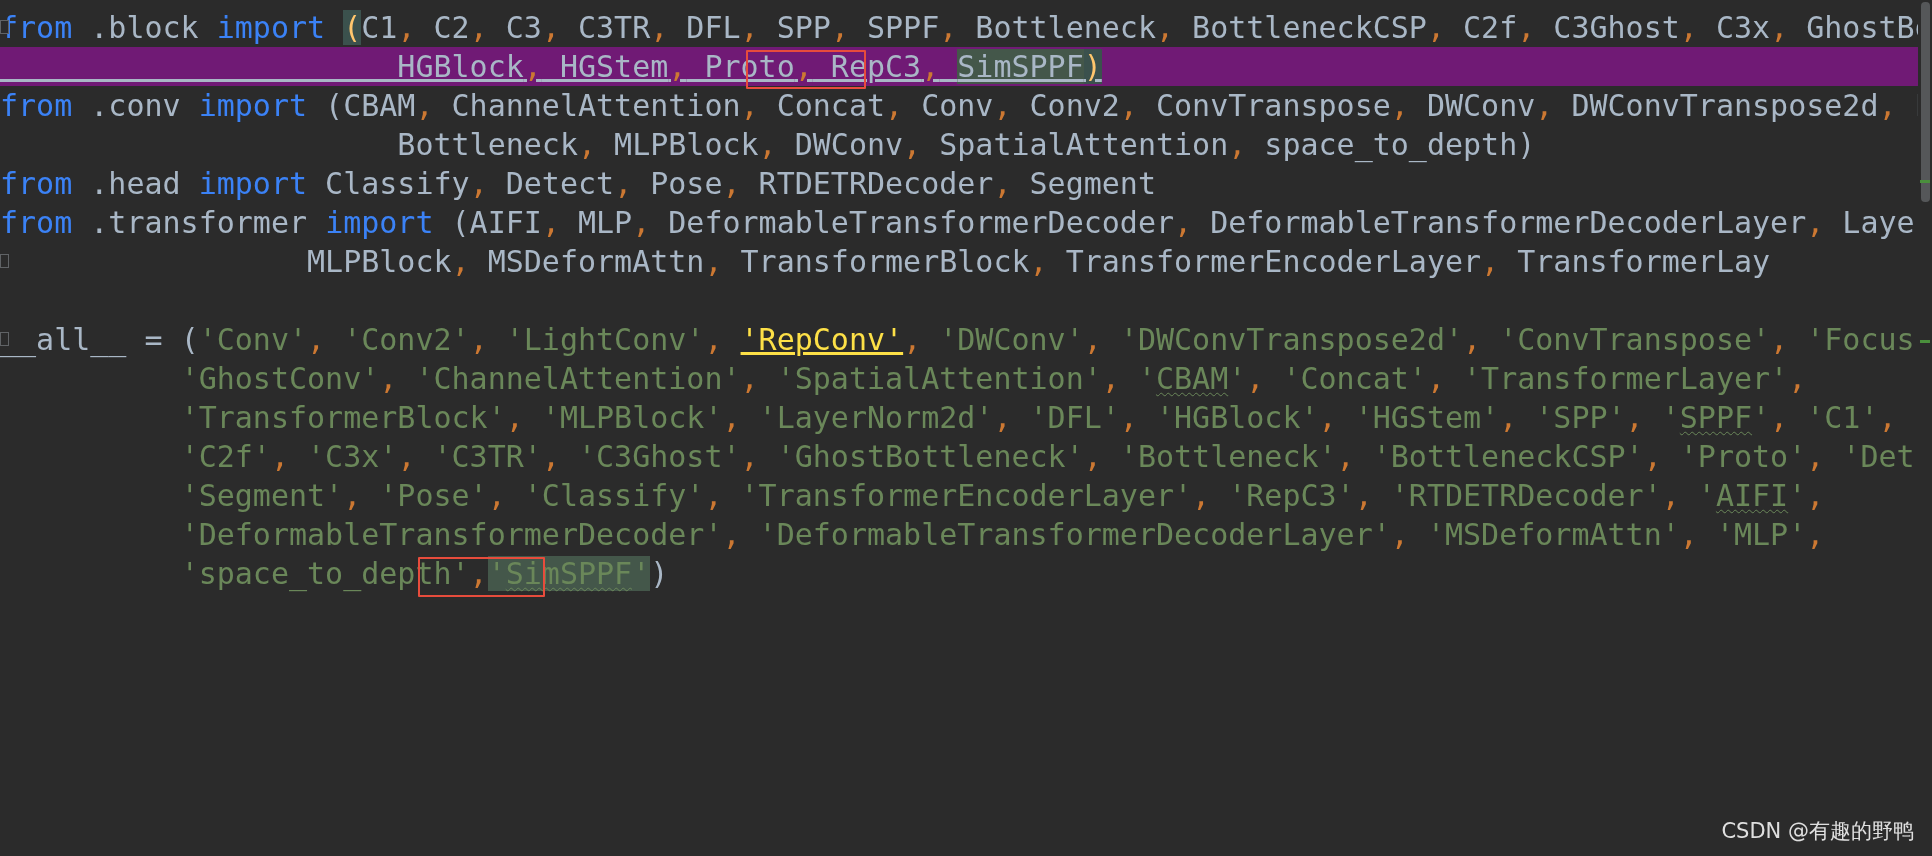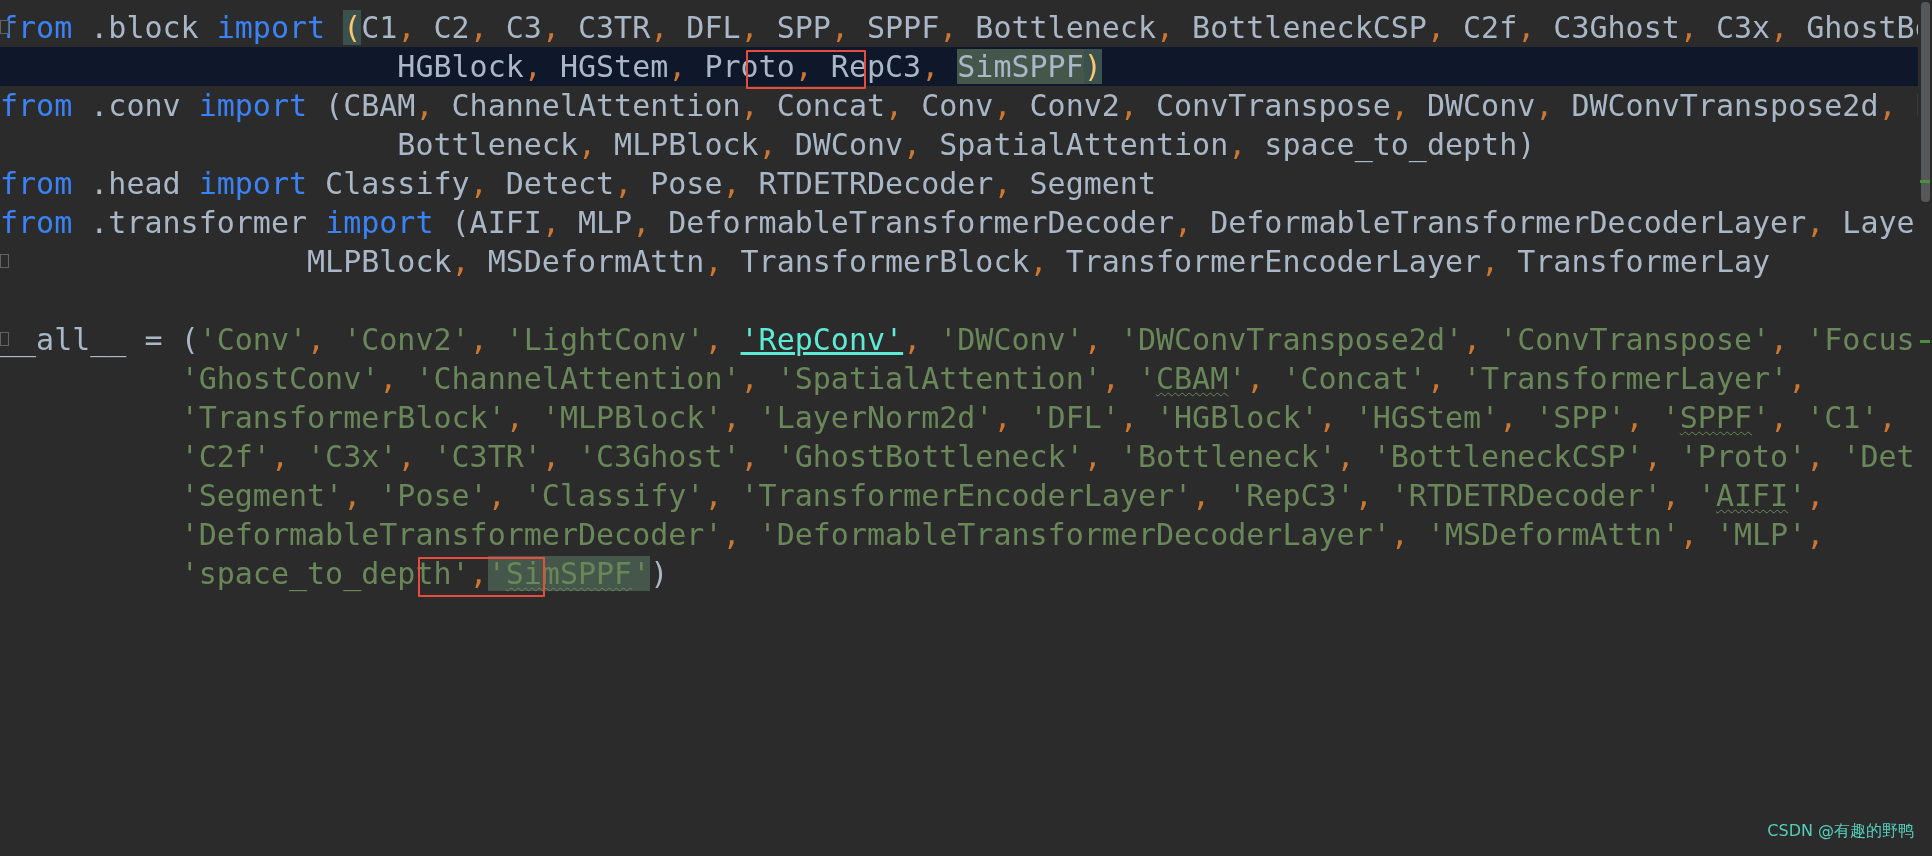--- a/index.html
+++ b/index.html
@@ -37,31 +37,32 @@
     position: relative;
     height: 39px;
     line-height: 39px;
     white-space: pre;
     font-size: 30px;
     letter-spacing: 0px;
     color: #a9b7c6;
     padding-left: 0px;
   }
   .code-line.caret-line {
-    background: #0f172a;
+    background: #701a75;
+    text-decoration: underline;
   }
 
   
   .kw        { color: #3b82f6; }
   .ident     { color: #a9b7c6; }
   .punct     { color: #a9b7c6; }
   .comma     { color: #cc7832; }
   .str       { color: #6a8759; }
   .paren-hl  { color: #ffc66d; background: #3b514d; }
-  .link      { color: #5eead4; text-decoration: underline; }
+  .link      { color: #fde047; text-decoration: underline; }
 
   
   .typo {
     text-decoration: underline;
     text-decoration-style: wavy;
     text-decoration-color: #6a8759;
     text-decoration-thickness: 1px;
     text-underline-offset: 3px;
   }
 
@@ -139,23 +140,23 @@
     width: 1932px;
     height: 50px;
     background: #2b2b2b;
     display: flex;
     align-items: center;
     justify-content: flex-end;
     padding-right: 18px;
     box-sizing: border-box;
   }
   #watermark {
-    color: #5eead4;
+    color: #ffffff;
     font-family: "DejaVu Sans", "Liberation Sans", sans-serif;
-    font-size: 16px;
+    font-size: 21px;
     opacity: 0.85;
   }
 </style>
 </head>
 <body>
 
 <div id="editor">
 
   <div id="code-surface">
       <div class="code-line"><span class="fold-marker" style="top: 12px;"></span><span class="kw">from</span><span class="punct"> </span><span class="ident">.block</span><span class="punct"> </span><span class="kw">import</span><span class="punct"> </span><span class="paren-hl">(</span><span class="ident">C1</span><span class="comma">,</span><span class="ident"> C2</span><span class="comma">,</span><span class="ident"> C3</span><span class="comma">,</span><span class="ident"> C3TR</span><span class="comma">,</span><span class="ident"> DFL</span><span class="comma">,</span><span class="ident"> SPP</span><span class="comma">,</span><span class="ident"> SPPF</span><span class="comma">,</span><span class="ident"> Bottleneck</span><span class="comma">,</span><span class="ident"> BottleneckCSP</span><span class="comma">,</span><span class="ident"> C2f</span><span class="comma">,</span><span class="ident"> C3Ghost</span><span class="comma">,</span><span class="ident"> C3x</span><span class="comma">,</span><span class="ident"> GhostBo</span></div>

